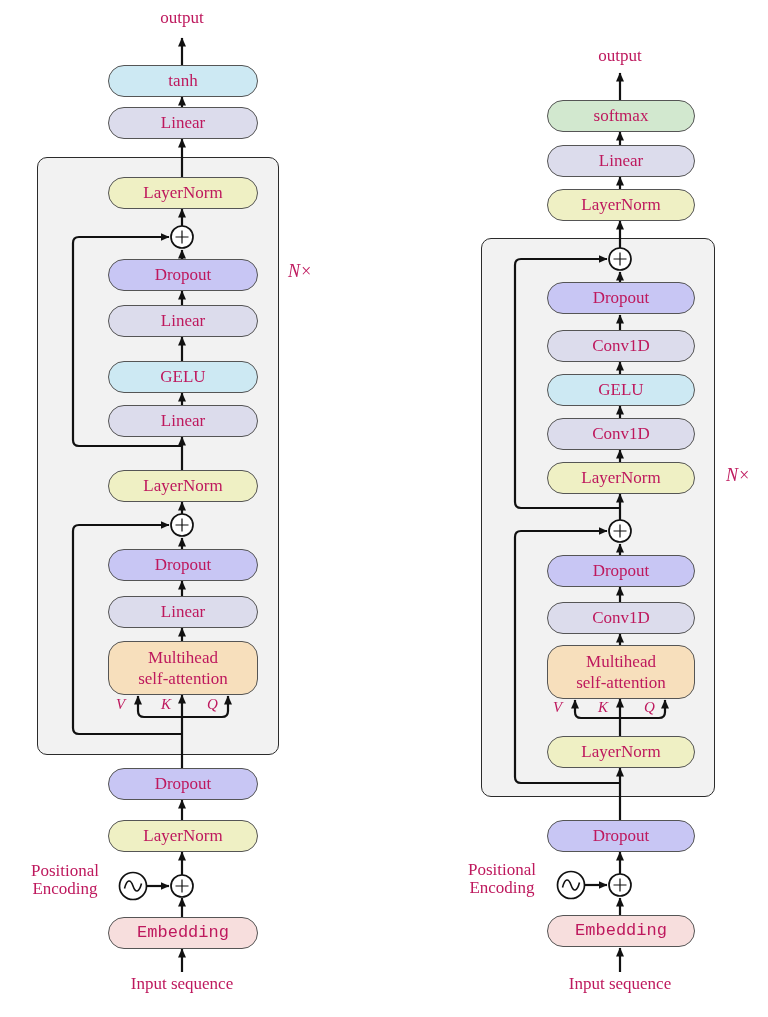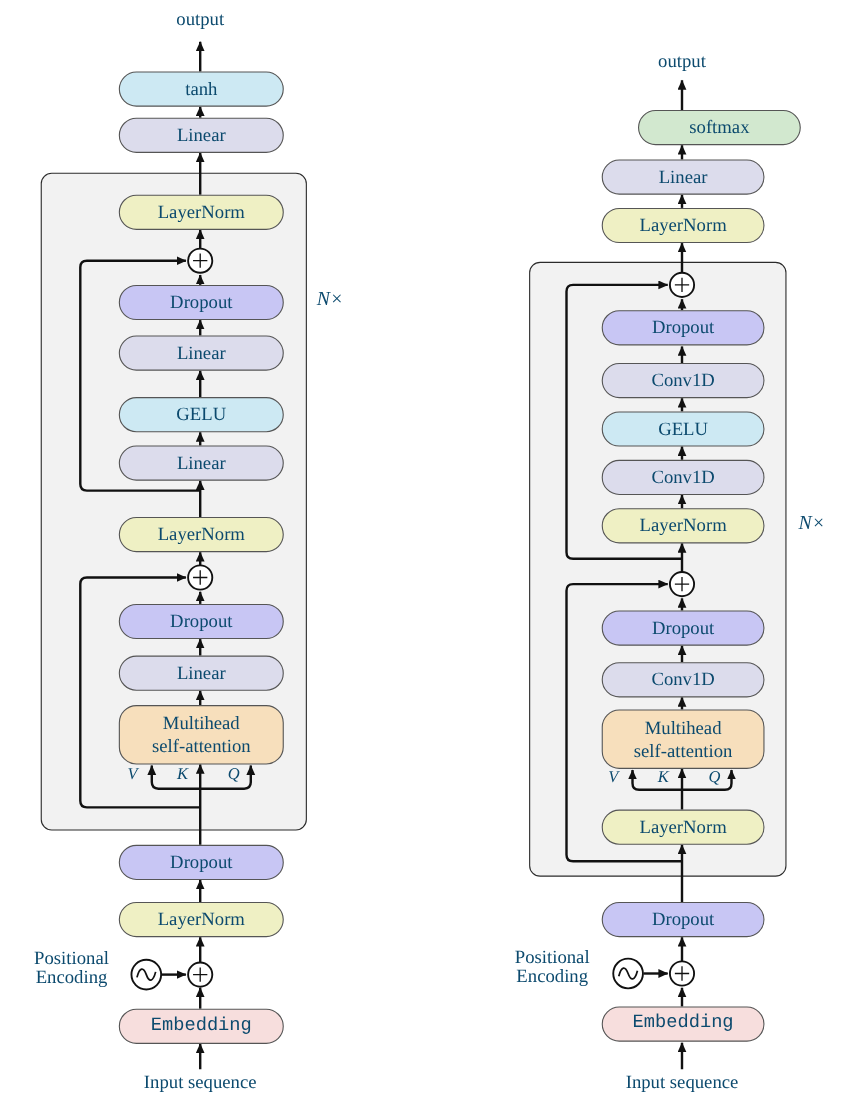--- a/index.html
+++ b/index.html
@@ -1,30 +1,30 @@
 <!DOCTYPE html>
 <html><head>
 <meta charset="utf-8">
 <style>
   html,body{margin:0;padding:0;background:#fff;}
   .canvas{position:relative;width:768px;height:1017px;background:#ffffff;
-          font-family:"Liberation Serif","DejaVu Serif",serif;color:#0c4a6e;overflow:hidden;}
+          font-family:"Liberation Serif","DejaVu Serif",serif;color:#be185d;overflow:hidden;}
   .bigbox{position:absolute;background:#f2f2f2;border:1.6px solid #2b2b2b;border-radius:10px;z-index:1;}
   svg.wires{position:absolute;left:0;top:0;z-index:2;pointer-events:none;}
   .node{position:absolute;width:148px;height:30px;line-height:30px;text-align:center;
         border:1px solid #555;border-radius:16px;font-size:17px;z-index:3;}
   .node.r{width:146px;}
   .node.tall{height:52px;line-height:1.25;display:flex;flex-direction:column;justify-content:center;}
   .c-blue{background:#cde9f3;}
   .c-lav{background:#dcdcec;}
   .c-yellow{background:#eff0c4;}
   .c-purple{background:#c8c6f4;}
   .c-orange{background:#f7dfbc;}
   .c-pink{background:#f7dedd;font-family:Liberation Mono, monospace;}
-  .c-green{background:#d2e8cf;margin-left:33px;}
+  .c-green{background:#d2e8cf;}
   .freetext{position:absolute;font-size:17px;z-index:3;white-space:nowrap;}
   .centered{transform:translateX(-50%);}
   .postext{position:absolute;font-size:17px;line-height:1.05;text-align:center;z-index:3;}
   .repeat{position:absolute;font-size:18px;z-index:3;}
   .repeat i{font-style:italic;}
   .qkv{position:absolute;font-size:15px;font-style:italic;z-index:4;}
 </style>
 </head>
 <body>
 

